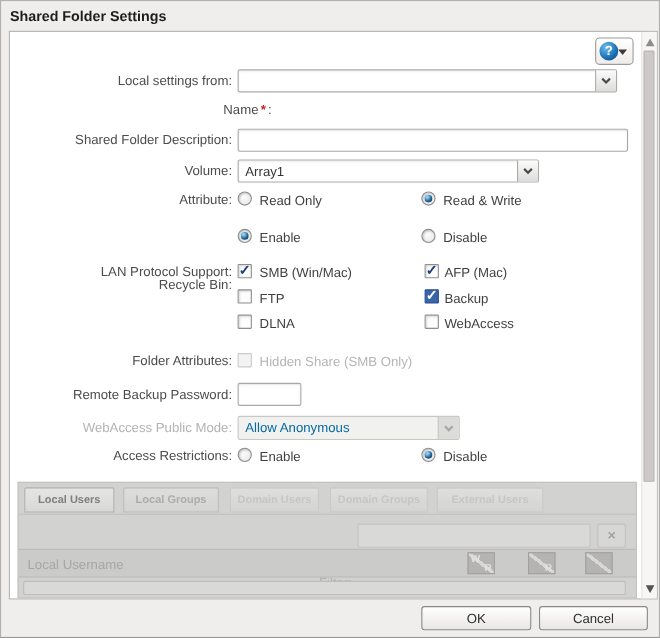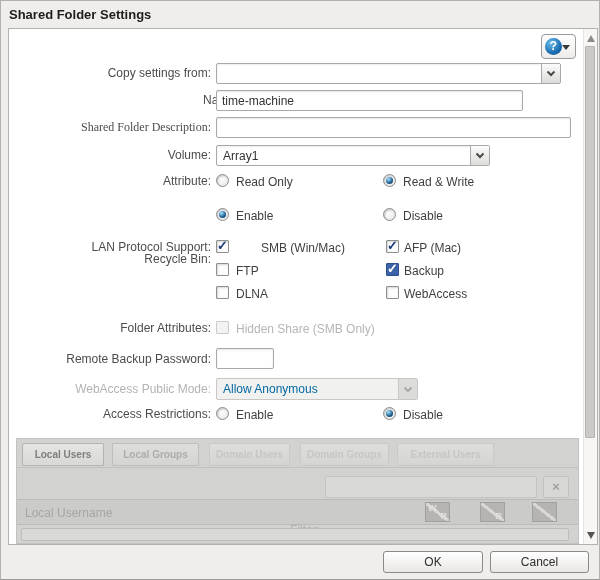--- a/index.html
+++ b/index.html
@@ -139,36 +139,35 @@
 <div class="frame"></div>
 <div class="title-bar">Shared Folder Settings</div>
 
 <div class="content">
 
   <div class="help-btn">
     <div class="help-circle">?</div>
     <div class="help-caret"></div>
   </div>
 
-  <div class="lbl" style="top:37px;">Copy settings from:</div>
+  <div class="lbl" style="top:37px;">Local settings from:</div>
   <div class="combo" style="left:207px; top:34px; width:345px;">
     <span class="val"></span>
     <span class="dbtn">
       <svg class="chev" width="10" height="7" viewBox="0 0 10 7">
           <path d="M1.5 1.5 L5 5 L8.5 1.5" fill="none" stroke="#4a4a4a" stroke-width="2"></path>
         </svg>
     </span>
   </div>
 
   <div class="lbl" style="top:64px;margin-left:36px;">
     <span>Name</span><span class="req">*</span><span>:</span>
   </div>
-  <input class="txt" style="left: 207px; top: 61px; width: 307px;" value="time-machine">
-
-  <div class="lbl" style="top:91px;font-family:Liberation Serif, serif;">Shared Folder Description:</div>
+
+  <div class="lbl" style="top:91px;">Shared Folder Description:</div>
   <input class="txt" style="left: 207px; top: 88px; width: 355px;" value="">
 
   <div class="lbl" style="top:119px;">Volume:</div>
   <div class="combo" style="left:207px; top:116px; width:274px;">
     <span class="val">Array1</span>
     <span class="dbtn">
       <svg class="chev" width="10" height="7" viewBox="0 0 10 7">
           <path d="M1.5 1.5 L5 5 L8.5 1.5" fill="none" stroke="#4a4a4a" stroke-width="2"></path>
         </svg>
     </span>
@@ -181,21 +180,21 @@
   <div class="opt-lbl" style="left:394px; top:146px;">Read &amp; Write</div>
 
   <div class="lbl" style="top:179px;margin-top:44px;">Recycle Bin:</div>
   <div class="radio on" style="left:207px; top:179px;"></div>
   <div class="opt-lbl" style="left:227px; top:180px;">Enable</div>
   <div class="radio" style="left:374px; top:179px;"></div>
   <div class="opt-lbl" style="left:394px; top:180px;">Disable</div>
 
   <div class="lbl" style="top:211px;">LAN Protocol Support:</div>
   <div class="checkbox on" style="left:207px; top:211px;"></div>
-  <div class="opt-lbl" style="left:227px; top:212px;margin-left:25px;">SMB (Win/Mac)</div>
+  <div class="opt-lbl" style="left:227px; top:212px;">SMB (Win/Mac)</div>
   <div class="checkbox on" style="left:377px; top:211px;"></div>
   <div class="opt-lbl" style="left:395px; top:212px;">AFP (Mac)</div>
 
   <div class="checkbox" style="left:207px; top:234px;"></div>
   <div class="opt-lbl" style="left:227px; top:235px;">FTP</div>
   <div class="checkbox on blue" style="left:377px; top:234px;"></div>
   <div class="opt-lbl" style="left:395px; top:235px;">Backup</div>
 
   <div class="checkbox" style="left:207px; top:257px;"></div>
   <div class="opt-lbl" style="left:227px; top:258px;">DLNA</div>

